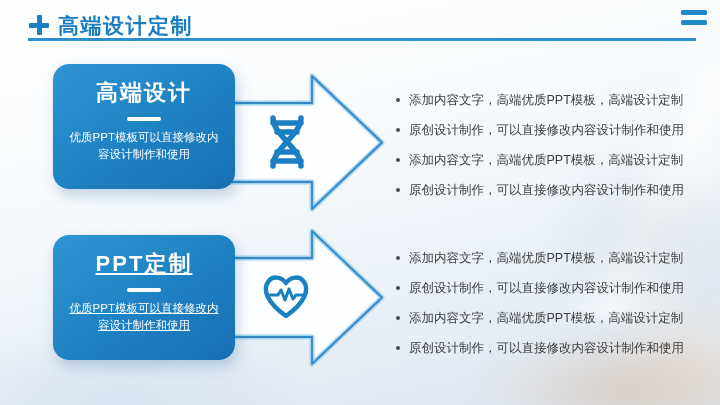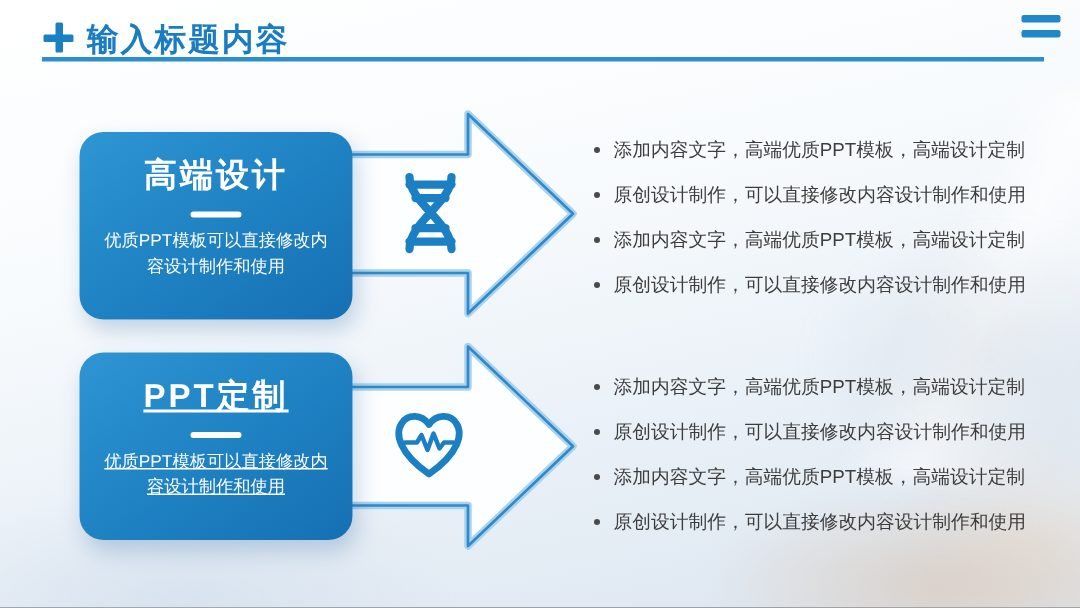--- a/index.html
+++ b/index.html
@@ -35,21 +35,21 @@
   
   .arrow-svg{position:absolute;left:224px;width:162px;height:146px;z-index:1;}
   .arrow1{top:70px;} .arrow2{top:225px;}
   .shape-icon{position:absolute;z-index:3;}
   .dna{left:263px;top:114px;} .heart{left:258px;top:269px;}
 
   
   .card{position:absolute;left:53px;width:182px;height:125px;border-radius:16px;z-index:2;
     background:linear-gradient(145deg,#2f95d3 0%,#1f83c4 48%,#1670b3 100%);
     box-shadow:3px 7px 14px rgba(35,95,155,.25);color:#fff;text-align:center;}
-  .card1{top:88px;text-align:center;} .card2{top:235px;text-decoration:underline;}
+  .card1{top:64px;text-align:center;} .card2{top:235px;text-decoration:underline;}
   .card-title{margin-top:14px;font-size:22px;font-weight:bold;letter-spacing:2px;}
   .card-dash{width:34px;height:4px;border-radius:2px;background:#fff;margin:9px auto 8px;}
   .card-desc{width:158px;margin:0 auto;font-size:11.5px;line-height:17px;}
 
   
   .bullets{position:absolute;left:390px;width:312px;margin:0;padding:0;list-style:none;z-index:2;}
   .bullets1{top:85px;} .bullets2{top:243px;}
   .bullets li{height:30px;display:flex;align-items:center;color:#3d3d3d;font-size:12.5px;white-space:nowrap;overflow:hidden;}
   .dot{width:4px;height:4px;border-radius:50%;background:#4a4a4a;margin:0 9px 0 6px;flex:none;}
 </style>
@@ -58,21 +58,21 @@
 
 <div class="slide">
 
   <div class="blob blob-streak"></div>
   <div class="blob blob-shade"></div>
   <div class="blob blob-bl"></div>
   <div class="blob blob-wrist"></div>
   <div class="blob blob-hand"></div>
 
   <div class="plus-icon"></div>
-  <div class="page-title">输入标题内容</div>
+  <div class="page-title">高端设计定制</div>
   <div class="title-underline"></div>
   <div class="menu-icon">
     <div class="bar"></div>
     <div class="bar"></div>
   </div>
 
   <svg class="arrow-svg arrow1" viewBox="0 0 162 146">
     <polygon points="1,33 88,33 88,6 158,72.5 88,139 88,112 1,112" fill="#fcfeff" stroke="#a6d3ee" stroke-width="5" stroke-linejoin="round"></polygon>
     <polygon points="1,33 88,33 88,6 158,72.5 88,139 88,112 1,112" fill="none" stroke="#3488c6" stroke-width="1.8" stroke-linejoin="round"></polygon>
   </svg>

